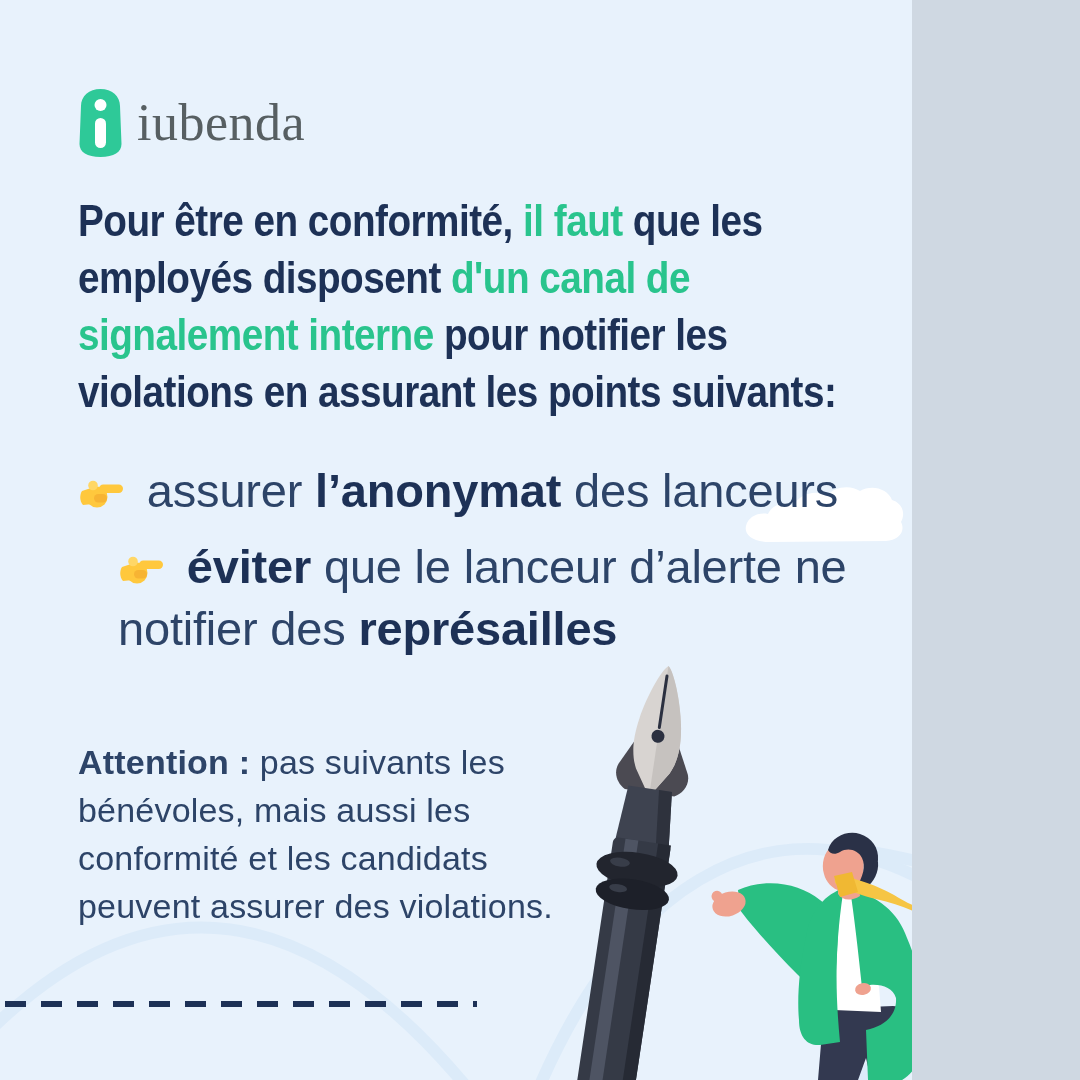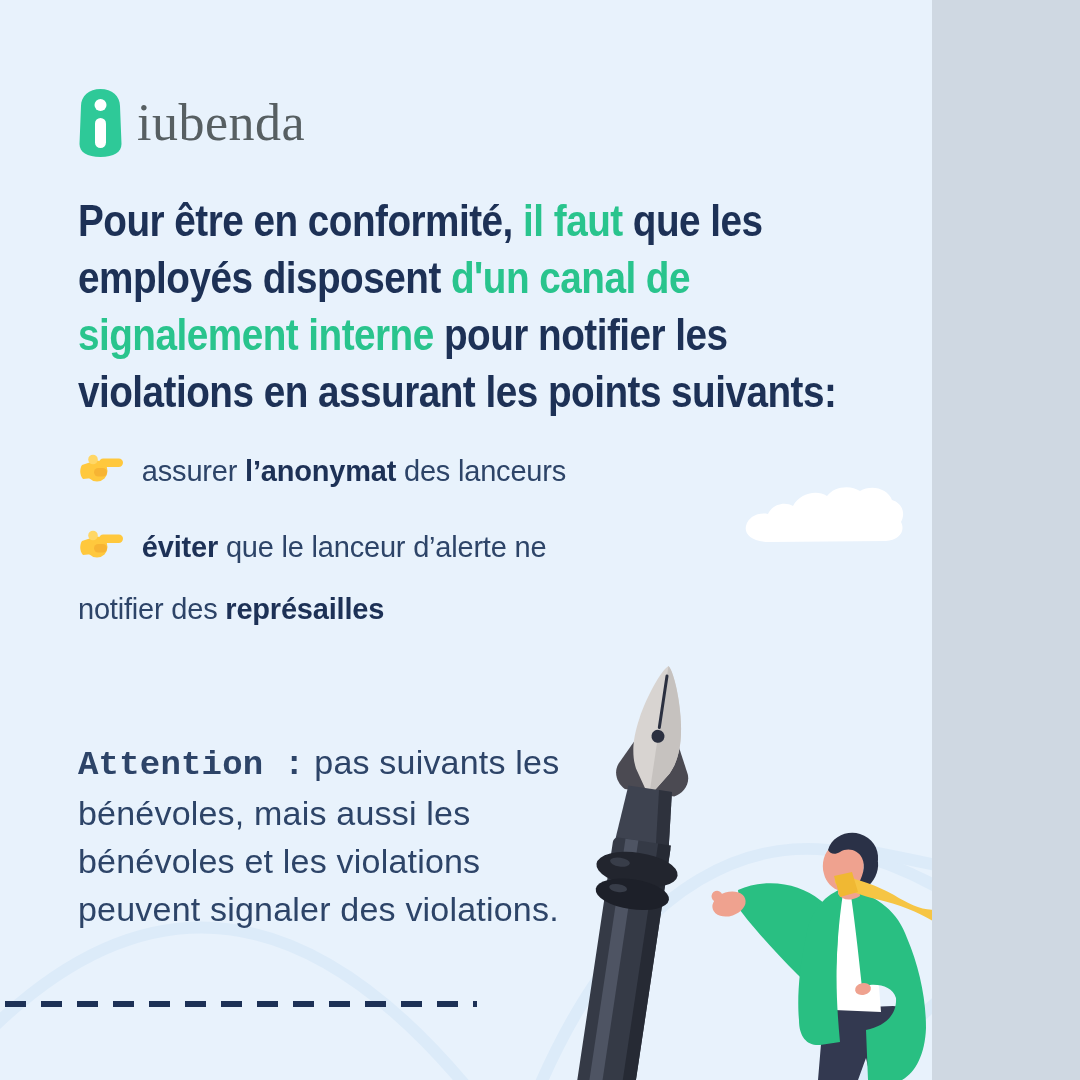--- a/index.html
+++ b/index.html
@@ -2,21 +2,20 @@
 <html style="--bg: #e8f2fc; --navy: #1d3156; --green: #29c48d; --body_text: #2d4468; --logo_text: #575f62; --dash: #1d3156; --arc: #dcebf9; --cloud: #ffffff; --jacket_green: #29bf82; --tie_yellow: #f6c544; --pen_barrel: #353a46; --skin: #efa28f;"><head>
 <meta charset="utf-8">
 <style>
   html,body{margin:0;padding:0;background:#cfd8e2;}
   .poster{
     position:relative;
     width:912px;height:1080px;
     background:var(--bg,#e8f2fc);
     overflow:hidden;
     font-family:"Liberation Sans",sans-serif;
-    padding-left:20px;
   }
   .illo{position:absolute;left:0;top:0;z-index:1;}
   .logo{
     position:absolute;left:78px;top:88px;z-index:3;
     display:flex;align-items:center;gap:14px;
   }
   .logo-icon svg{display:block;width:45px;height:70px;}
   .logo-text{
     font-family:"Liberation Serif",serif;
     font-size:52px;color:var(--logo_text,#575f62);
@@ -24,34 +23,34 @@
   }
   .heading{
     position:absolute;left:78px;top:192px;z-index:3;
     font-size:44px;font-weight:800;line-height:57px;
     letter-spacing:-0.6px;color:var(--navy,#1d3156);
     transform:scaleX(0.88);transform-origin:left top;
     white-space:nowrap;
   }
   .heading .c-green{color:var(--green,#29c48d);}
   .bullets{
-    position:absolute;left:78px;top:440px;z-index:3;
-    font-size:29px;line-height:62px;color:var(--body_text,#2d4468);
+    position:absolute;left:78px;top:460px;z-index:3;
+    font-size:47px;line-height:62px;color:var(--body_text,#2d4468);
     letter-spacing:-0.2px;white-space:nowrap;
   }
-  .bullet + .bullet{margin-top:14px;}
+  .bullet + .bullet{margin-top:14px;margin-left:40px;}
   .bullet .bold{font-weight:700;color:var(--navy,#1d3156);}
   .finger-icon{display:inline-block;vertical-align:-4px;margin-right:10px;}
   .finger-icon svg{display:block;width:46px;height:36px;}
   .attention{
     position:absolute;left:78px;top:738px;z-index:3;
     font-size:34px;line-height:48px;color:var(--body_text,#2d4468);
     letter-spacing:0.2px;white-space:nowrap;
   }
-  .attention .bold{font-weight:700;font-family:Liberation Mono, monospace;}
+  .attention .bold{font-weight:700;}
   .tline{display:block;}
 </style>
 </head>
 <body>
 
 <div class="poster">
 
   <svg class="illo" width="1080" height="1080" viewBox="0 0 1080 1080">
 
     <g fill="none" stroke="#dcebf9" stroke-width="12" stroke-linecap="round">
@@ -216,17 +215,17 @@
     <rect x="16" y="19" width="13" height="8.5" rx="4.2" fill="#F0A42C" opacity="0.55"></rect>
   </svg></span>
 <span class="bold">éviter</span><span> que le lanceur d’alerte ne</span></div>
         <div class="tline"><span>notifier des </span><span class="bold">représailles</span></div>
       </div>
   </div>
 
   <div class="attention">
       <div class="tline"><span class="bold">Attention :</span><span> pas suivants les</span></div>
       <div class="tline"><span>bénévoles, mais aussi les</span></div>
-      <div class="tline"><span>bénévoles et les violations</span></div>
-      <div class="tline"><span>peuvent signaler des violations.</span></div>
+      <div class="tline"><span>conformité et les candidats</span></div>
+      <div class="tline"><span>peuvent assurer des violations.</span></div>
     </div>
 
 </div>
 
 </body></html>

